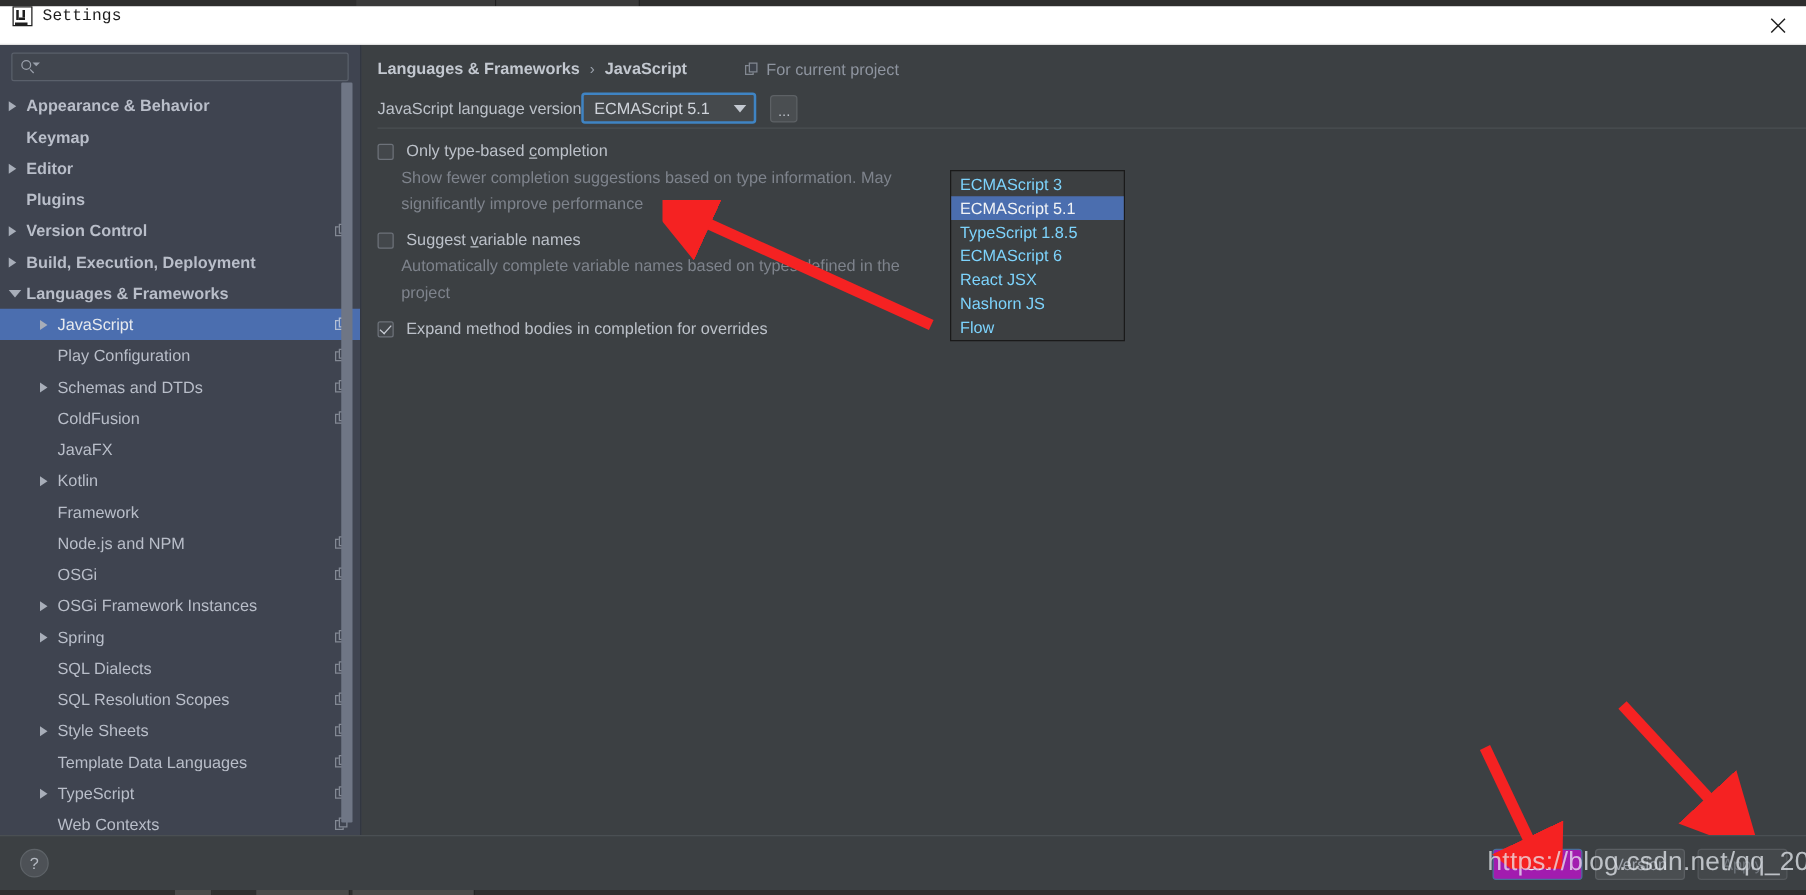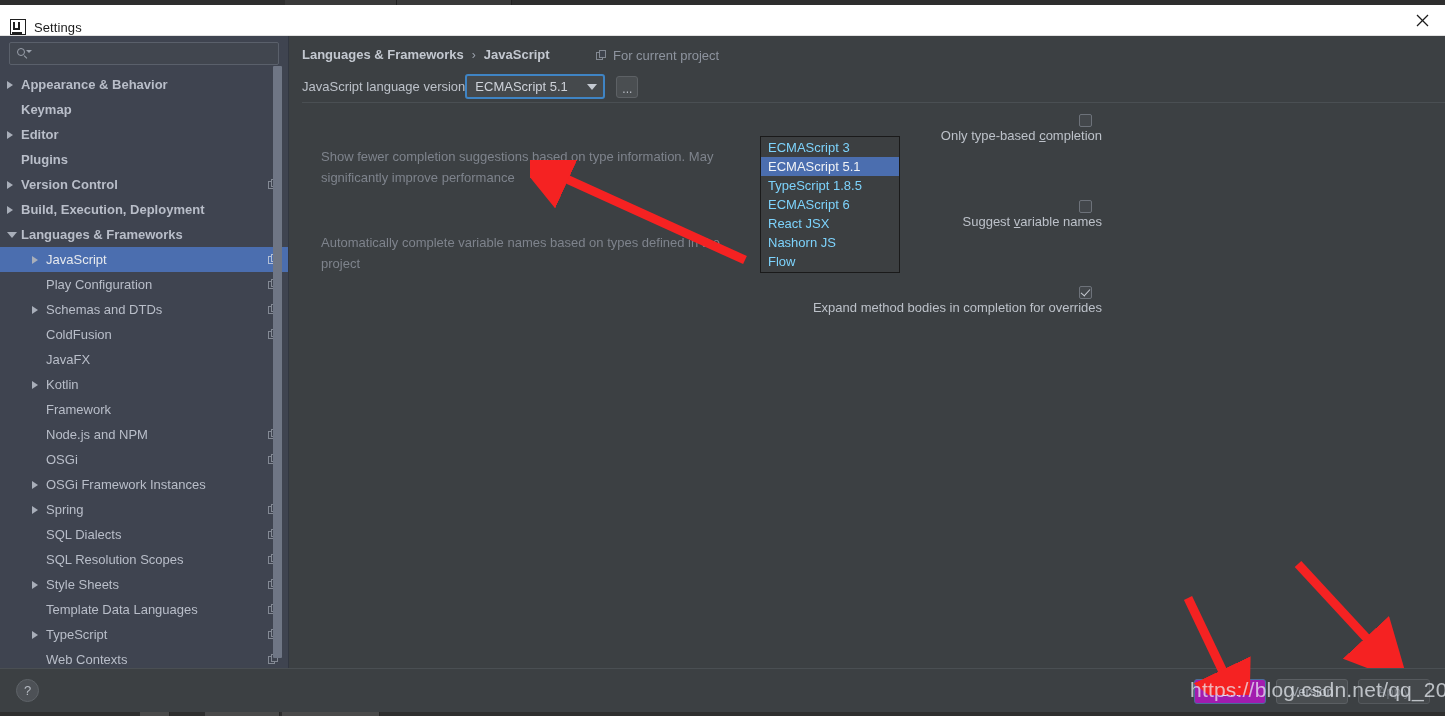--- a/index.html
+++ b/index.html
@@ -20,21 +20,21 @@
     position: absolute; left: 0; top: 0; width: 1445px; height: 5px;
     background: #2e2e2e;
   }
   .top-sliver .seg { position: absolute; top: 0; height: 5px; background: #3a3a3a; border-right: 1px solid #222; }
 
   
   .titlebar {
     position: absolute; left: 0; top: 5px; width: 1445px; height: 31px;
     background: #ffffff;
     border-bottom: 1px solid #e2e2e2;
-    display: flex; align-items: flex-end;
+    display: flex; align-items: flex-start; font-family: Liberation Mono, monospace;
   }
   .title-logo {
     width: 16px; height: 16px; margin-left: 10px; margin-right: 8px;
     position: relative; flex: none;
   }
   .title-logo .lj-box {
     position: absolute; inset: 0;
     border: 1.6px solid #1f1f1f;
     background: #ffffff;
   }
@@ -192,21 +192,21 @@
     background: #4a4e51;
     border: 1px solid #5d6165;
     border-radius: 3px;
     color: #b9bec6; font-size: 12px;
     display: flex; align-items: flex-end; justify-content: center;
     padding-bottom: 2px; line-height: 1;
   }
 
   
   .opts { position: absolute; left: 12px; top: 76px; width: 800px; }
-  .opt-row { display: flex; align-items: flex-end; margin-bottom: 2px; flex-direction: column; }
+  .opt-row { display: flex; align-items: center; margin-bottom: 2px; }
   .cb {
     width: 13px; height: 13px; flex: none;
     border: 1px solid #6d727a; border-radius: 2px;
     background: #43474b; margin-top: 2px; margin-right: 10px;
     position: relative;
   }
   .cb.checked:after {
     content: ""; position: absolute; left: 3px; top: 0px;
     width: 4px; height: 8px;
     border: solid #c8ccd4; border-width: 0 1.7px 1.7px 0;

